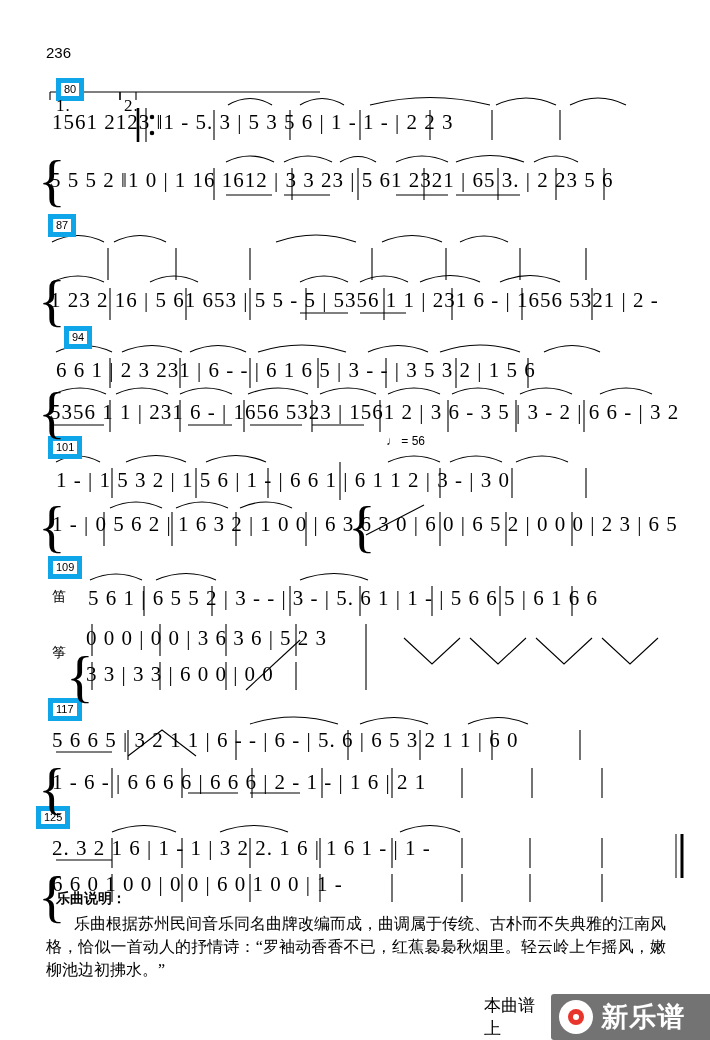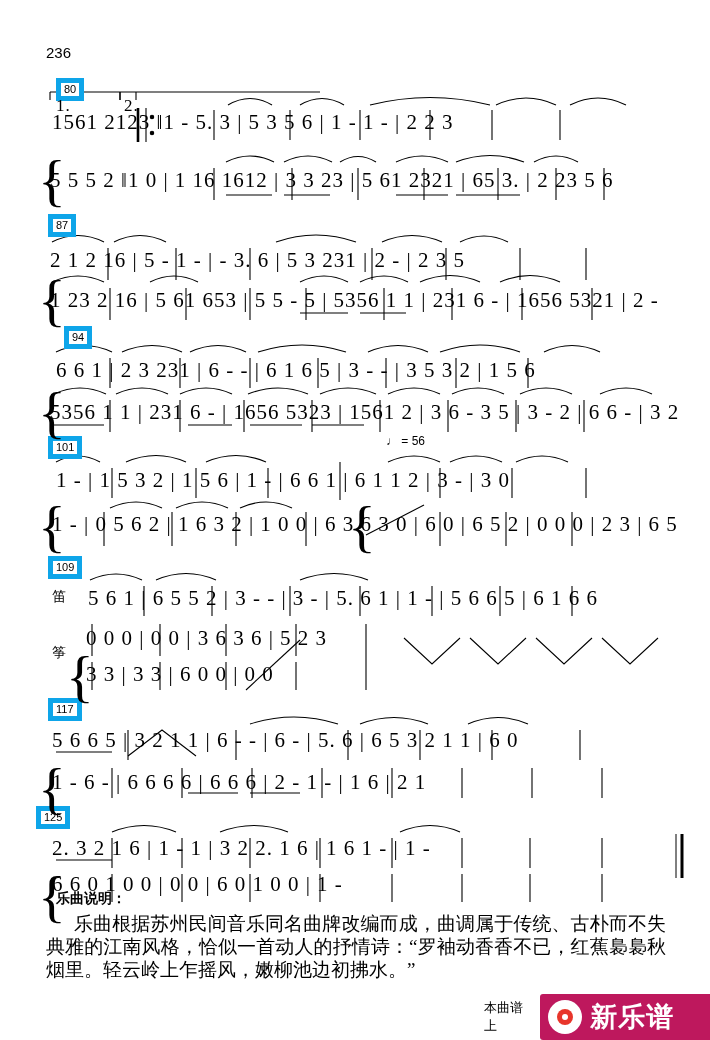--- a/index.html
+++ b/index.html
@@ -61,37 +61,37 @@
   }
 
   
   .notes-title{
     position:absolute;left:56px;top:890px;
     font-size:14px;font-weight:bold;
     font-family:"Liberation Sans",sans-serif;
   }
   .notes-body{
     position:absolute;left:46px;top:912px;width:620px;
-    font-size:19px;line-height:23px;
+    font-size:16px;line-height:23px;
     text-align:justify;
     font-family:"Liberation Serif",serif;
   }
   .notes-body .indent{display:block;text-indent:28px;}
 
   
   .footer{
     position:absolute;right:0;bottom:0;
     width:240px;height:46px;
     display:flex;align-items:center;justify-content:flex-end;
   }
   .footer-cap{
-    font-size:13px;margin-right:6px;font-family:Liberation Sans, sans-serif;margin-left:14px;
+    font-size:17px;margin-right:6px;font-family:Liberation Sans, sans-serif;margin-left:14px;
   }
   .logo-box{
-    background:#be185d;color:#fff;
+    background:#737373;color:#fff;
     height:46px;width:176px;
     display:flex;align-items:center;
     border-radius:3px 0 0 3px;
   }
   .logo-disc{
     width:34px;height:34px;border-radius:50%;
     background:#fff;margin:0 8px 0 8px;position:relative;
     flex:0 0 auto;
   }
   .logo-disc:after{
@@ -340,21 +340,20 @@
   <div class="mnum" style="left:36px;top:806px;">125</div>
 
   <div class="row small" style="left:56px;top:96px;">1.</div>
   <div class="row small" style="left:124px;top:96px;">2.</div>
 
   <div class="brace" style="left:38px;top:152px;">{</div>
   <div class="row" style="left:52px;top:112px;">1561 2123 ‖1  -  5.  3 | 5 3 5 6 | 1  -  1  - | 2   2 3</div>
   <div class="row" style="left:50px;top:170px;">5 5  5 2 ‖1  0  | 1 16 1612 | 3 3   23 | 5 61 2321 | 65 3.  | 2 23 5 6</div>
 
   <div class="brace" style="left:38px;top:272px;">{</div>
-  <div class="row" style="left:50px;top:250px;">2 1 2 16 | 5  -  1  - |  -  3.  6 | 5 3 231 | 2  -  | 2  3 5</div>
   <div class="row" style="left:50px;top:290px;">1 23 2 16 | 5 61 653 | 5 5  -  5 | 5356 1 1 | 231 6  - | 1656 5321 | 2  -</div>
 
   <div class="brace" style="left:38px;top:384px;">{</div>
   <div class="row" style="left:56px;top:360px;">6   6 1 | 2  3  231 | 6  -  - | 6 1 6 5 | 3  -  - | 3 5 3 2 | 1   5 6</div>
   <div class="row" style="left:50px;top:402px;">5356 1 1 | 231 6  - | 1656 5323 | 1561 2 | 3 6  -  3 5 | 3  -  2 | 6 6  -  | 3 2</div>
 
   <div class="brace" style="left:38px;top:498px;">{</div>
   <div class="brace" style="left:348px;top:498px;">{</div>
   <div class="tempo" style="left:386px;top:434px;">♩ = 56</div>
   <div class="row" style="left:56px;top:470px;">1  -  | 1 5 3 2 | 1   5 6 | 1  - | 6  6 1 | 6 1 1 2 | 3  -  | 3  0</div>

